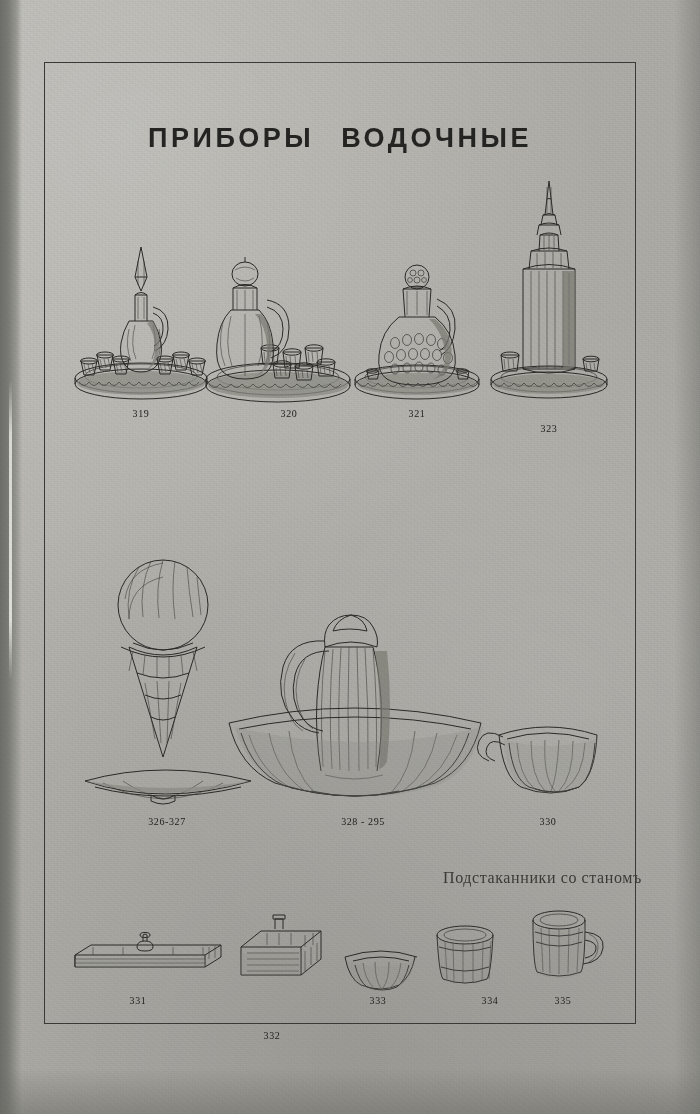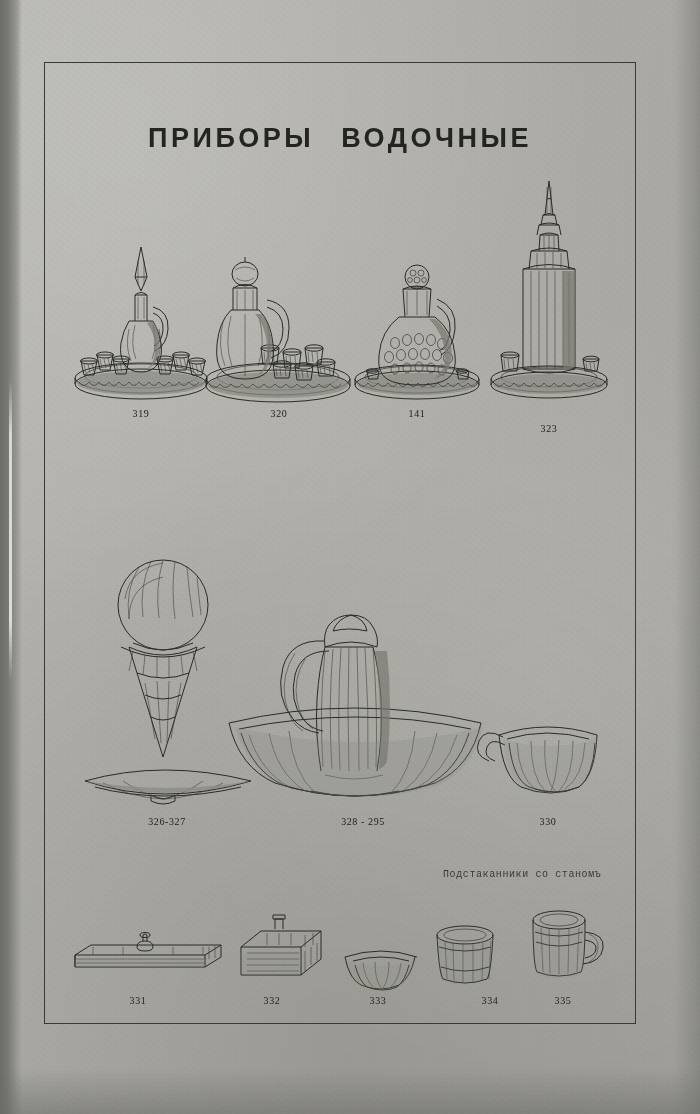--- a/index.html
+++ b/index.html
@@ -90,22 +90,22 @@
     position: absolute;
     font-family: "Liberation Serif", serif;
     font-size: 10px;
     color: #20201f;
     letter-spacing: .6px;
     white-space: nowrap;
     transform: translateX(-50%);
   }
   .note {
     position: absolute;
-    font-family: Liberation Mono, monospace;
-    font-size: 10px;
+    font-family: Liberation Serif, serif;
+    font-size: 16px;
     color: #3a3a37;
     letter-spacing: .6px;
     white-space: nowrap;
   }
   .fig {
     position: absolute;
   }
   .fig svg { display: block; overflow: visible; }
   .ink { stroke: #2a2a28; fill: none; stroke-width: 1; }
   .ink-thin { stroke: #3a3a37; fill: none; stroke-width: .7; }
@@ -235,21 +235,21 @@
         <g class="hatch">
           <path d="M30 84 q-6 24 2 44 M38 78 q-7 28 1 50 M74 84 q6 24 -2 44 M66 78 q7 28 -1 50 M52 76 l0 62"></path>
           <path d="M44 52 l0 20 M52 52 l0 20 M60 52 l0 20"></path>
           <path d="M42 32 q10 -6 20 0 M43 40 q9 6 18 0"></path>
         </g>
         <g class="shade2">
             <path d="M62 76 q12 14 12 36 q0 20 -12 26 q10 -3 14 -12 q6 -16 1 -34 q-4 -12 -9 -16 z"></path>
           </g>
       </svg>
     </div>
-    <div class="caption" style="left:234px; top:345px;">320</div>
+    <div class="caption" style="left:244px; top:345px;">320</div>
 
     <div class="fig" style="left:300px; top:170px;">
       <svg width="150" height="175" viewBox="0 0 150 175">
 
         <ellipse cx="72" cy="152" rx="62" ry="14" class="ink"></ellipse>
         <ellipse cx="72" cy="146" rx="62" ry="14" class="ink"></ellipse>
         <path d="M10 146 L10 152 M134 146 L134 152" class="ink"></path>
         <ellipse cx="72" cy="144" rx="52" ry="11" class="ink-thin"></ellipse>
         <g class="shade">
             <ellipse cx="72" cy="151" rx="60" ry="11"></ellipse>
@@ -303,21 +303,21 @@
           </g>
 
         <g class="ink">
           <path d="M22 138 l1.5 8 h9 l1.5 -8 z"></path>
             <ellipse cx="27" cy="138" rx="6" ry="2.2"></ellipse>
           <path d="M112 138 l1.5 8 h9 l1.5 -8 z"></path>
             <ellipse cx="117" cy="138" rx="6" ry="2.2"></ellipse>
         </g>
       </svg>
     </div>
-    <div class="caption" style="left:372px; top:345px;">141</div>
+    <div class="caption" style="left:372px; top:345px;">321</div>
 
     <div class="fig" style="left:434px; top:110px;">
       <svg width="140" height="235" viewBox="0 0 140 235">
 
         <ellipse cx="70" cy="212" rx="58" ry="13" class="ink"></ellipse>
         <ellipse cx="70" cy="206" rx="58" ry="13" class="ink"></ellipse>
         <path d="M12 206 L12 212 M128 206 L128 212" class="ink"></path>
         <ellipse cx="70" cy="204" rx="48" ry="10" class="ink-thin"></ellipse>
         <g class="shade">
             <ellipse cx="70" cy="211" rx="56" ry="10"></ellipse>
@@ -506,21 +506,21 @@
         <g class="hatch">
           <path d="M20 50 L72 50 M20 56 L72 56 M20 62 L72 62 M20 68 L72 68"></path>
           <path d="M40 30 L40 42 M52 30 L52 42 M64 30 L64 42 M78 32 L78 44 M86 30 L86 42"></path>
           <path d="M78 48 L78 68 M84 44 L84 62 M90 40 L90 58"></path>
         </g>
         <g class="shade">
             <path d="M14 50 L74 50 L74 72 L14 72 Z" opacity=".3"></path>
           </g>
       </svg>
     </div>
-    <div class="caption" style="left:227px; top:932px;">332</div>
+    <div class="caption" style="left:227px; top:967px;">332</div>
 
     <div class="fig" style="left:292px; top:880px;">
       <svg width="90" height="55" viewBox="0 0 90 55">
         <g class="ink">
           <path d="M8 14 q36 -12 72 0"></path>
           <path d="M8 14 q4 22 16 28 q20 8 38 0 q12 -8 16 -28"></path>
           <path d="M16 18 q28 -8 56 0"></path>
           <path d="M18 22 q4 16 12 22 q16 6 30 0 q8 -6 12 -22"></path>
         </g>
         <g class="hatch">

